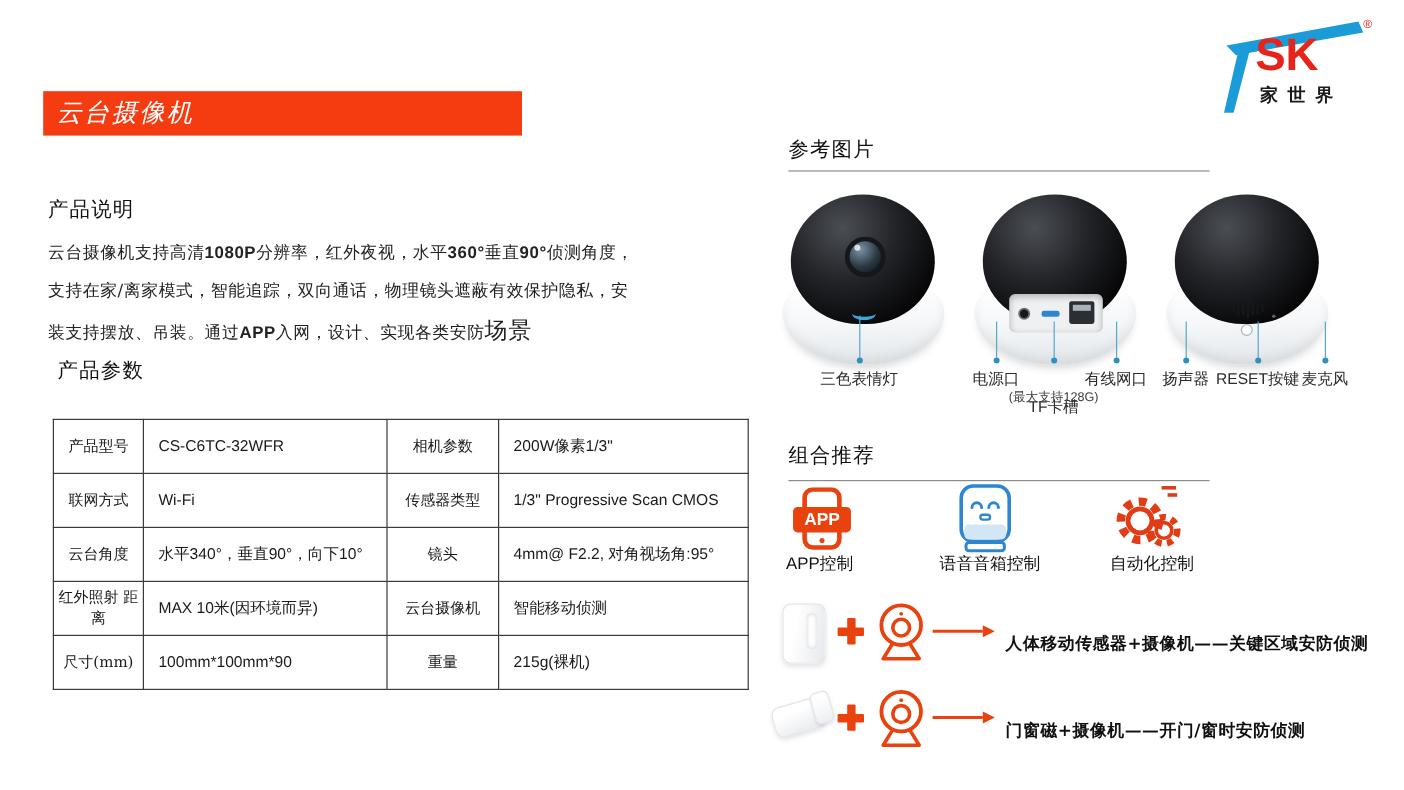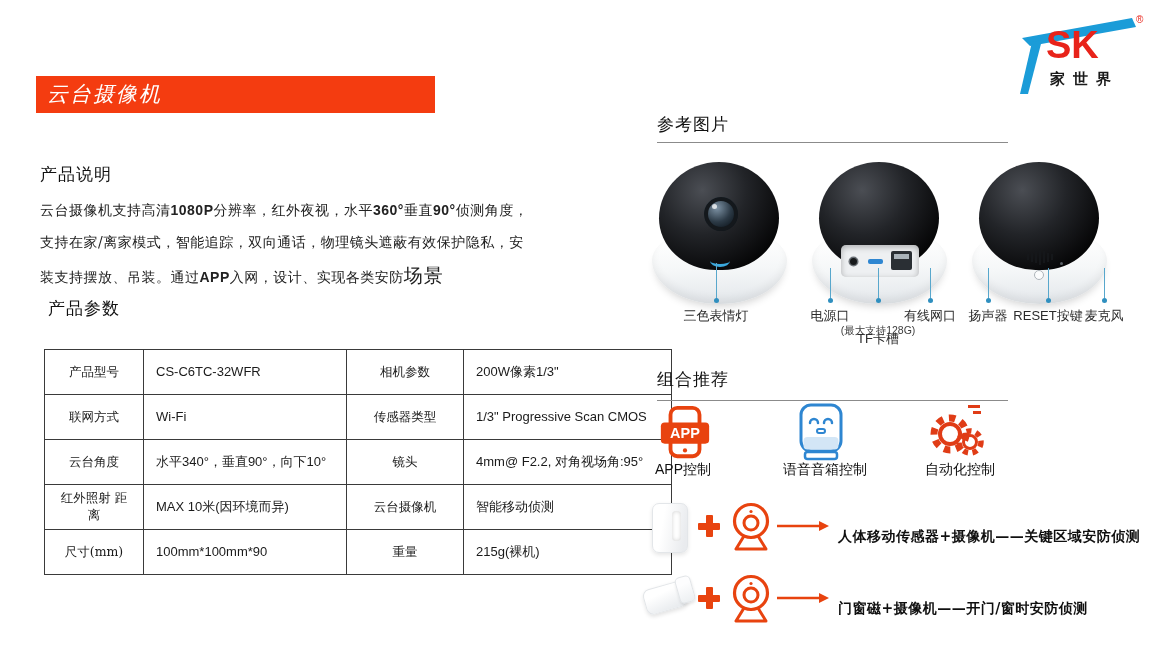--- a/index.html
+++ b/index.html
@@ -20,21 +20,21 @@
   .logo{right:14px;top:8px;width:148px;height:88px;}
 
   
   .sec-h{font-size:17px;color:#111;letter-spacing:1px;}
   .desc{font-size:14px;color:#222;letter-spacing:0.5px;white-space:nowrap;}
   .desc .num{font-family:"Liberation Sans",sans-serif;font-weight:700;}
   .desc .big{font-size:19px;letter-spacing:1px;margin-top:30px;}
 
   table.params{left:44px;top:349px;border-collapse:collapse;table-layout:fixed;width:539px;position:absolute;}
   table.params td{border:1px solid #3a3a3a;height:40px;vertical-align:middle;line-height:1.35;}
-  td.k{width:74px;text-align:center;font-size:12.5px;padding:2px 12px;font-family:"DejaVu Serif","Liberation Serif",serif;}
+  td.k{width:74px;text-align:center;font-size:12.5px;padding:2px 0;font-family:"DejaVu Serif","Liberation Serif",serif;}
   td.k2{width:92px;}
   td.v1{width:184px;}
   td.v2{width:189px;}
   td.v{font-size:13px;padding:2px 6px 2px 12px;font-family:"Liberation Sans",sans-serif;}
 
   
   .ref{left:640px;top:105px;width:530px;height:553px;text-decoration:underline;}
   .rule{height:1px;background:#8b8b8b;width:351px;left:17px;}
 
   

